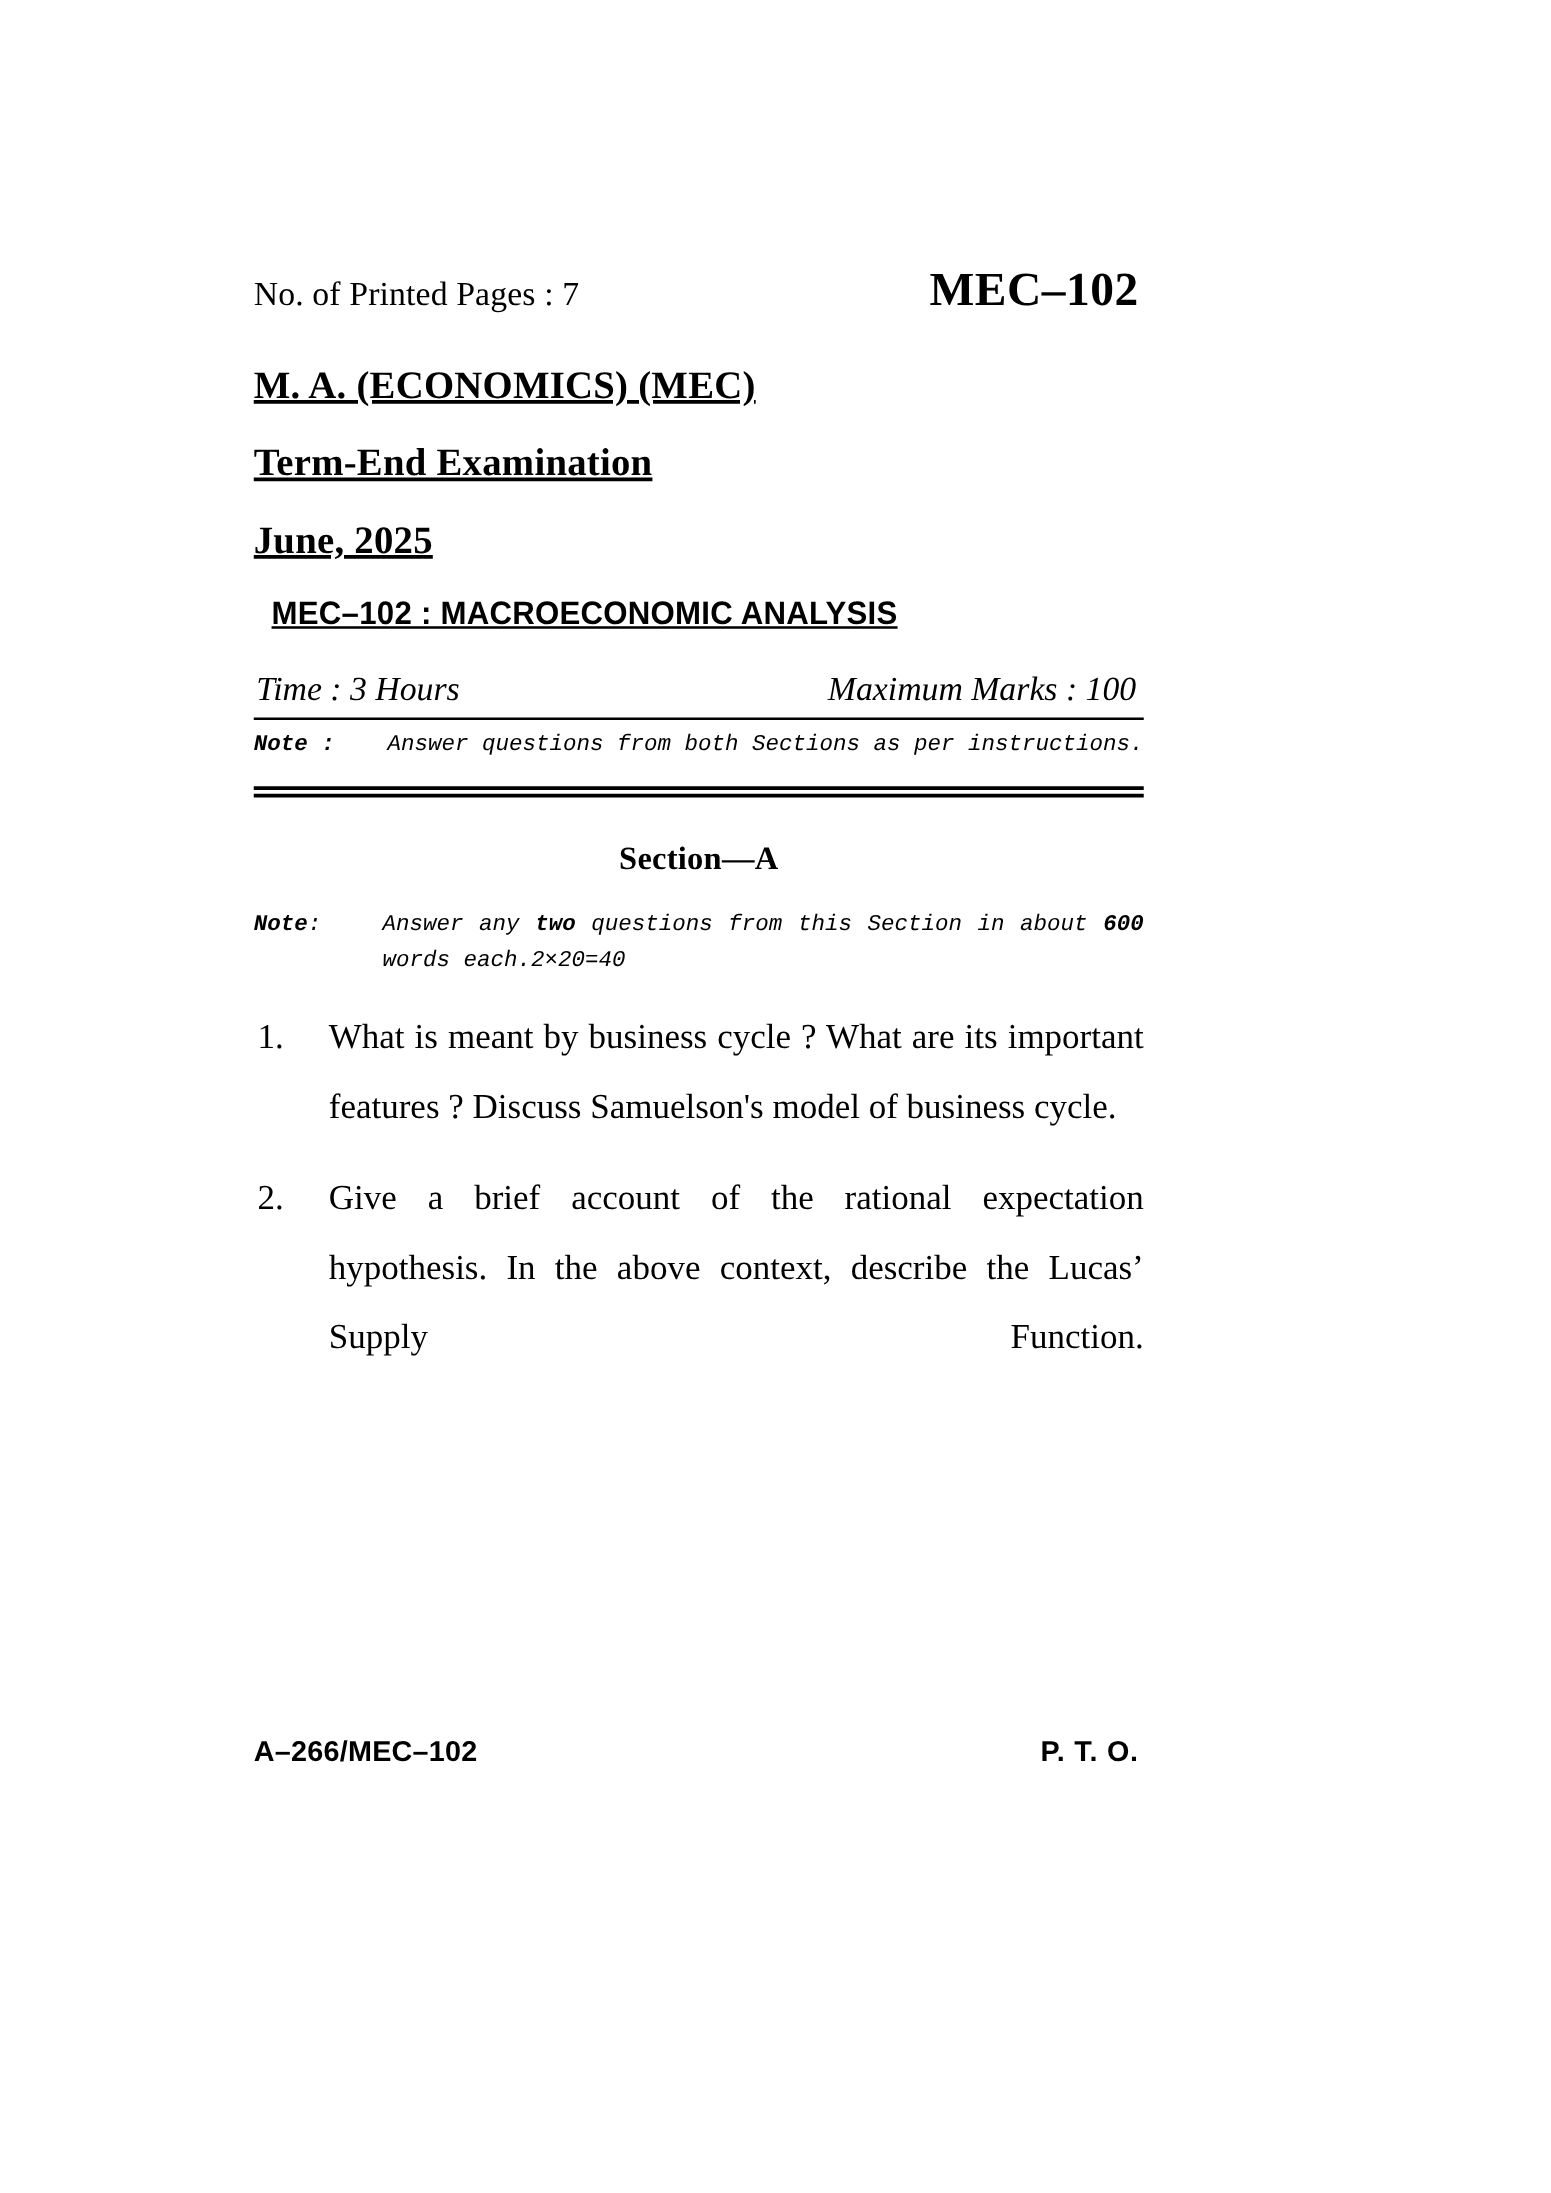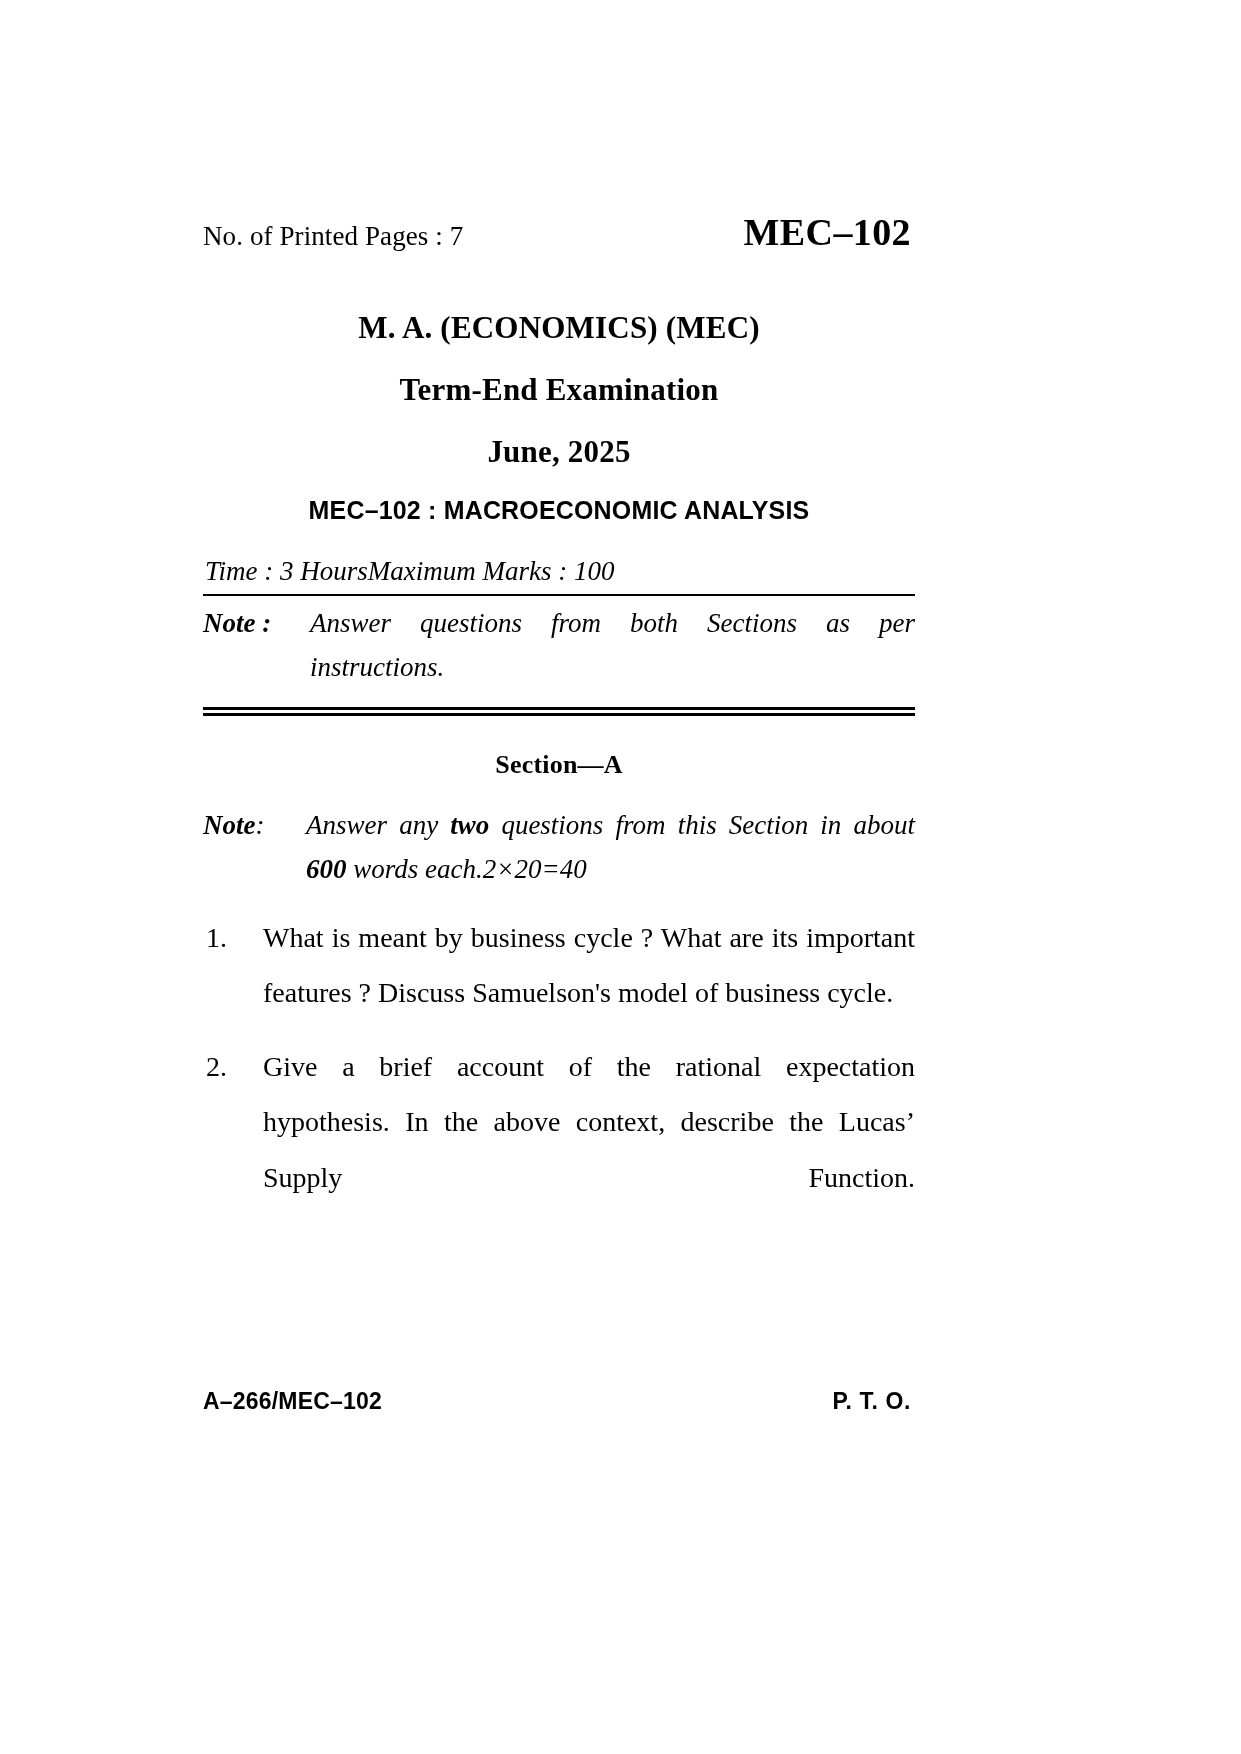--- a/index.html
+++ b/index.html
@@ -50,22 +50,22 @@
     font-family: "Liberation Serif", serif;
     font-weight: bold;
     font-size: 38px;
     letter-spacing: 0.4px;
     white-space: nowrap;
     margin-right: 4px;
   }
 
   
   .title-block {
-    text-align: center;
-    margin-top: 44px;
+    margin-top: 24px;
+    text-decoration: underline;
   }
   .title-line {
     font-family: "Liberation Serif", serif;
     font-weight: bold;
     font-size: 31px;
     line-height: 1.0;
     letter-spacing: 0.2px;
     margin-bottom: 31px;
   }
   .title-line.two {
@@ -80,20 +80,21 @@
     font-weight: bold;
     font-size: 26px;
     letter-spacing: 0.2px;
     transform: scaleX(0.96);
     margin-bottom: 30px;
   }
 
   
   .time-marks {
     display: flex;
+    justify-content: space-between;
     font-style: italic;
     font-size: 27px;
     font-family: "Liberation Serif", serif;
     padding: 0 2px 0 2px;
     margin-bottom: 7px;
   }
   .time-marks .marks { margin-right: 4px; }
 
   
   .rule-single {
@@ -105,23 +106,23 @@
     width: 100%;
     margin: 18px 0 0 0;
     border-top: 3px solid #000;
     border-bottom: 3px solid #000;
     height: 3px;
     box-sizing: content-box;
   }
 
   
   .note-block {
-    font-family: Liberation Serif, serif;
+    font-family: Liberation Mono, monospace;
     font-style: italic;
-    font-size: 27px;
+    font-size: 18px;
     line-height: 1.62;
     text-align: justify;
     text-justify: inter-word;
     position: relative;
     padding-left: 107px;
   }
   .note-block .note-label {
     position: absolute;
     left: 0;
     top: 0;

